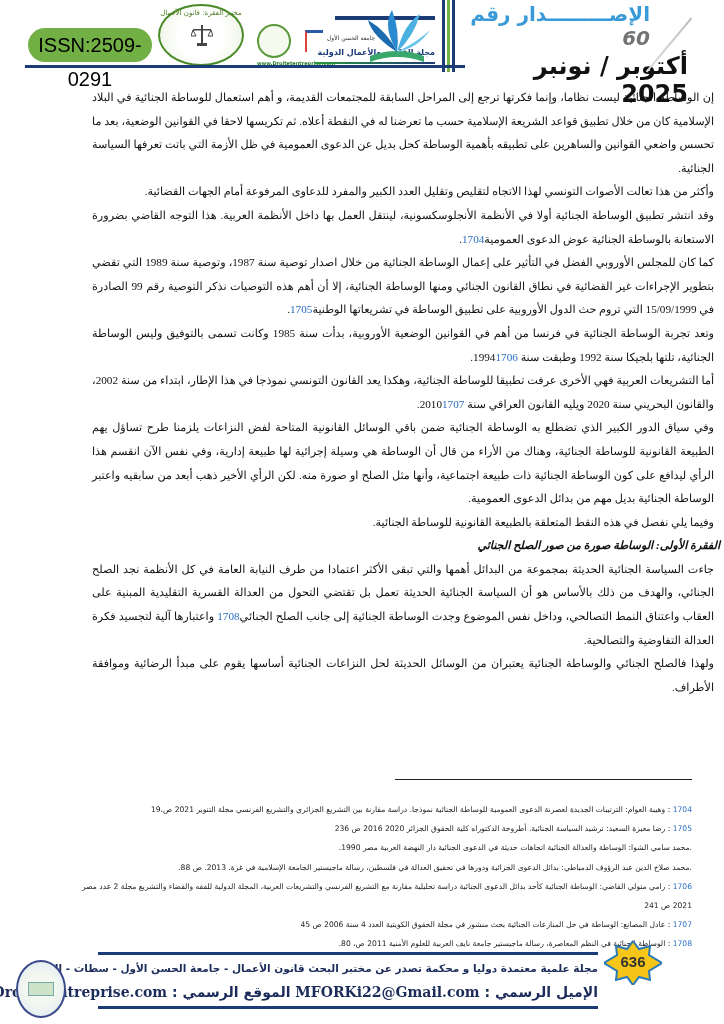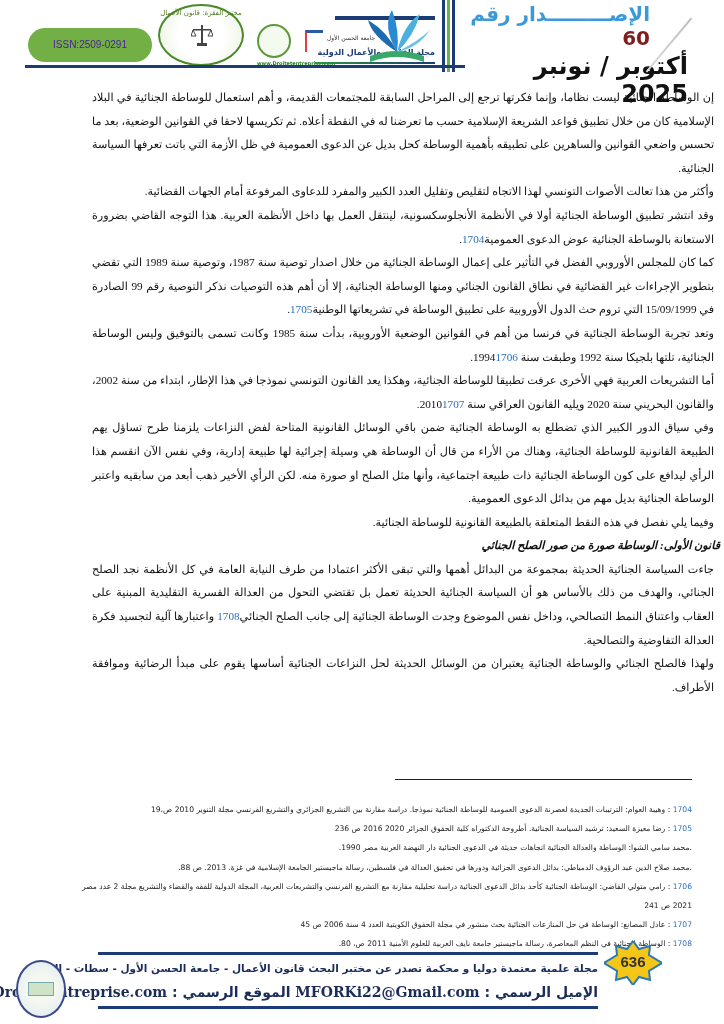--- a/index.html
+++ b/index.html
@@ -2,39 +2,39 @@
 <html><head>
 <meta charset="utf-8">
 <style>
   * { box-sizing: border-box; margin: 0; padding: 0; }
   html, body { width: 724px; height: 1024px; background: #ffffff; overflow: hidden; }
   body { position: relative; font-family: "DejaVu Sans", sans-serif; color: #111; }
 
   
   .header { position: absolute; left: 0; top: 0; width: 724px; height: 72px; }
   .issn { position: absolute; left: 28px; top: 28px; width: 124px; height: 34px; background: #72b046; border-radius: 17px;
-          color: #4c1d95; font-family: "Liberation Sans", sans-serif; font-size: 10px; line-height: 34px; text-align: center; }
+          color: #000000; font-family: "Liberation Sans", sans-serif; font-size: 20px; line-height: 34px; text-align: center; }
   .seal { position: absolute; left: 158px; top: 4px; width: 86px; height: 62px; border-radius: 50%;
           border: 2px solid #4a8a2a; background: radial-gradient(circle, #fff 45%, #e9f2dd 100%); }
   .seal .scale { position: absolute; left: 31px; top: 17px; width: 22px; height: 24px; }
   .seal .txt { position: absolute; left: 0; right: 0; top: 3px; text-align: center; font-size: 7px; color: #4a7a20; }
   .banner { position: absolute; left: 255px; top: 4px; width: 180px; height: 60px; }
   .banner .title { position: absolute; right: 0; top: 0; font-size: 8px; color: #1a3a7a; font-weight: bold; white-space: nowrap; direction: rtl; margin-top: 44px; }
   .banner .bar { position: absolute; left: 80px; right: 0; top: 12px; height: 4px; background: #1c3c78; }
   .banner .mini-seal { position: absolute; left: 2px; top: 20px; width: 34px; height: 34px; border-radius: 50%; border: 2px solid #5a9a3a; background: #f4faee; }
   .banner .uni-logo { position: absolute; left: 50px; top: 26px; width: 18px; height: 22px; border-top: 3px solid #2a5aa8; border-left: 2px solid #e04040; }
   .banner .uni-name { position: absolute; left: 72px; top: 30px; font-size: 6px; color: #333; direction: rtl; white-space: nowrap; }
   .banner .url { position: absolute; left: 2px; top: 56px; font-size: 5px; color: #2a7a2a; font-weight: bold; }
   .banner .underline { position: absolute; left: 60px; right: 0; top: 58px; height: 2px; background: linear-gradient(90deg, #2a9a3a, #1c3c78); }
   .book { position: absolute; left: 362px; top: 6px; width: 70px; height: 60px; }
   .vbars { position: absolute; left: 442px; top: 0; width: 16px; height: 72px; }
   .vbars span { position: absolute; top: 0; bottom: 0; width: 3px; }
   .issue { position: absolute; left: 470px; top: 2px; width: 240px; direction: rtl; }
   .issue .line1 { font-family: "DejaVu Sans", sans-serif; font-weight: bold; font-size: 20px; color: #3a9ad8; text-align: right; padding-right: 60px; }
-  .issue .line1 .num { color: #7f1d1d; }
+  .issue .line1 .num { color: #737373; font-style: italic; }
   .issue .line2 { font-family: "DejaVu Sans", sans-serif; font-weight: bold; font-size: 24px; color: #111; text-align: right; padding-right: 22px; margin-top: 2px; }
   .diag { position: absolute; left: 668px; top: 10px; width: 2px; height: 70px; background: linear-gradient(#bbb,#ddd); transform: rotate(40deg); }
   .header-rule { position: absolute; left: 25px; top: 65px; width: 440px; height: 3px; background: #1c3c78; }
 
   
   .content { position: absolute; left: 64px; top: 86px; width: 628px; direction: rtl; text-align: justify;
              font-family: Liberation Serif, serif; font-size: 11.2px; line-height: 23.6px; color: #111; margin-left: 28px; }
   .content p { text-indent: 0; }
   .content .indent { padding-right: 6px; }
   .ref { color: #2a6fc2; }
@@ -124,30 +124,30 @@
     <span>كما كان للمجلس الأوروبي الفضل في التأثير على إعمال الوساطة الجنائية من خلال اصدار توصية سنة 1987، وتوصية سنة 1989 التي تقضي بتطوير الإجراءات غير القضائية في نطاق القانون الجنائي ومنها الوساطة الجنائية، إلا أن أهم هذه التوصيات نذكر التوصية رقم 99 الصادرة في 15/09/1999 التي تروم حث الدول الأوروبية على تطبيق الوساطة في تشريعاتها الوطنية</span><span class="ref">1705</span><span>.</span>
   </p>
   <p class="indent">
     <span>وتعد تجربة الوساطة الجنائية في فرنسا من أهم في القوانين الوضعية الأوروبية، بدأت سنة 1985 وكانت تسمى بالتوفيق وليس الوساطة الجنائية، تلتها بلجيكا سنة 1992 وطبقت سنة 1994</span><span class="ref">1706</span><span>.</span>
   </p>
   <p class="indent">
     <span>أما التشريعات العربية فهي الأخرى عرفت تطبيقا للوساطة الجنائية، وهكذا يعد القانون التونسي نموذجا في هذا الإطار، ابتداء من سنة 2002، والقانون البحريني سنة 2020 ويليه القانون العراقي سنة 2010</span><span class="ref">1707</span><span>.</span>
   </p>
   <p class="indent"><span>وفي سياق الدور الكبير الذي تضطلع به الوساطة الجنائية ضمن باقي الوسائل القانونية المتاحة لفض النزاعات يلزمنا طرح تساؤل يهم الطبيعة القانونية للوساطة الجنائية، وهناك من الأراء من قال أن الوساطة هي وسيلة إجرائية لها طبيعة إدارية، وفي نفس الآن انقسم هذا الرأي ليدافع على كون الوساطة الجنائية ذات طبيعة اجتماعية، وأنها مثل الصلح او صورة منه. لكن الرأي الأخير ذهب أبعد من سابقيه واعتبر الوساطة الجنائية بديل مهم من بدائل الدعوى العمومية.</span></p>
   <p class="indent"><span>وفيما يلي نفصل في هذه النقط المتعلقة بالطبيعة القانونية للوساطة الجنائية.</span></p>
-  <p class="subheading">قانون الأولى: الوساطة صورة من صور الصلح الجنائي</p>
+  <p class="subheading">الفقرة الأولى: الوساطة صورة من صور الصلح الجنائي</p>
   <p class="indent">
     <span>جاءت السياسة الجنائية الحديثة بمجموعة من البدائل أهمها والتي تبقى الأكثر اعتمادا من طرف النيابة العامة في كل الأنظمة نجد الصلح الجنائي، والهدف من ذلك بالأساس هو أن السياسة الجنائية الحديثة تعمل بل تقتضي التحول من العدالة القسرية التقليدية المبنية على العقاب واعتناق النمط التصالحي، وداخل نفس الموضوع وجدت الوساطة الجنائية إلى جانب الصلح الجنائي</span><span class="ref">1708</span><span> واعتبارها آلية لتجسيد فكرة العدالة التفاوضية والتصالحية.</span>
   </p>
   <p class="indent"><span>ولهذا فالصلح الجنائي والوساطة الجنائية يعتبران من الوسائل الحديثة لحل النزاعات الجنائية أساسها يقوم على مبدأ الرضائية وموافقة الأطراف.</span></p>
 </div>
 
 <div class="fn-rule"></div>
 <div class="footnotes">
-  <div><span class="fn-num">1704</span><span> : وهيبة العوام: الترتيبات الجديدة لعصرنة الدعوى العمومية للوساطة الجنائية نموذجا. دراسة مقارنة بين التشريع الجزائري والتشريع الفرنسي مجلة التنوير 2010 ص،19</span></div>
+  <div><span class="fn-num">1704</span><span> : وهيبة العوام: الترتيبات الجديدة لعصرنة الدعوى العمومية للوساطة الجنائية نموذجا. دراسة مقارنة بين التشريع الجزائري والتشريع الفرنسي مجلة التنوير 2021 ص،19</span></div>
   <div><span class="fn-num">1705</span><span> : رضا معيزة السعيد: ترشيد السياسة الجنائية. أطروحة الدكتوراه كلية الحقوق الجزائر 2020 2016 ص 236</span></div>
   <div><span>.محمد سامي الشوا: الوساطة والعدالة الجنائية اتجاهات حديثة في الدعوى الجنائية دار النهضة العربية مصر 1990.</span></div>
   <div><span>.محمد صلاح الدين عبد الرؤوف الدمياطي: بدائل الدعوى الجزائية ودورها في تحقيق العدالة في فلسطين، رسالة ماجيستير الجامعة الإسلامية في غزة. 2013. ص 88.</span></div>
   <div><span class="fn-num">1706</span><span> : رامي متولي القاضي: الوساطة الجنائية كأحد بدائل الدعوى الجنائية دراسة تحليلية مقارنة مع التشريع الفرنسي والتشريعات العربية، المجلة الدولية للفقه والقضاء والتشريع مجلة 2 عدد مصر 2021 ص 241</span></div>
   <div><span class="fn-num">1707</span><span> : عادل المصانع: الوساطة في حل المنازعات الجنائية بحث منشور في مجلة الحقوق الكويتية العدد 4 سنة 2006 ص 45</span></div>
   <div><span class="fn-num">1708</span><span> : الوساطة الجنائية في النظم المعاصرة، رسالة ماجيستير جامعة نايف العربية للعلوم الأمنية 2011 ص، 80.</span></div>
 </div>
 
 <div class="footer-rule-top"></div>
 <div class="page-badge">

